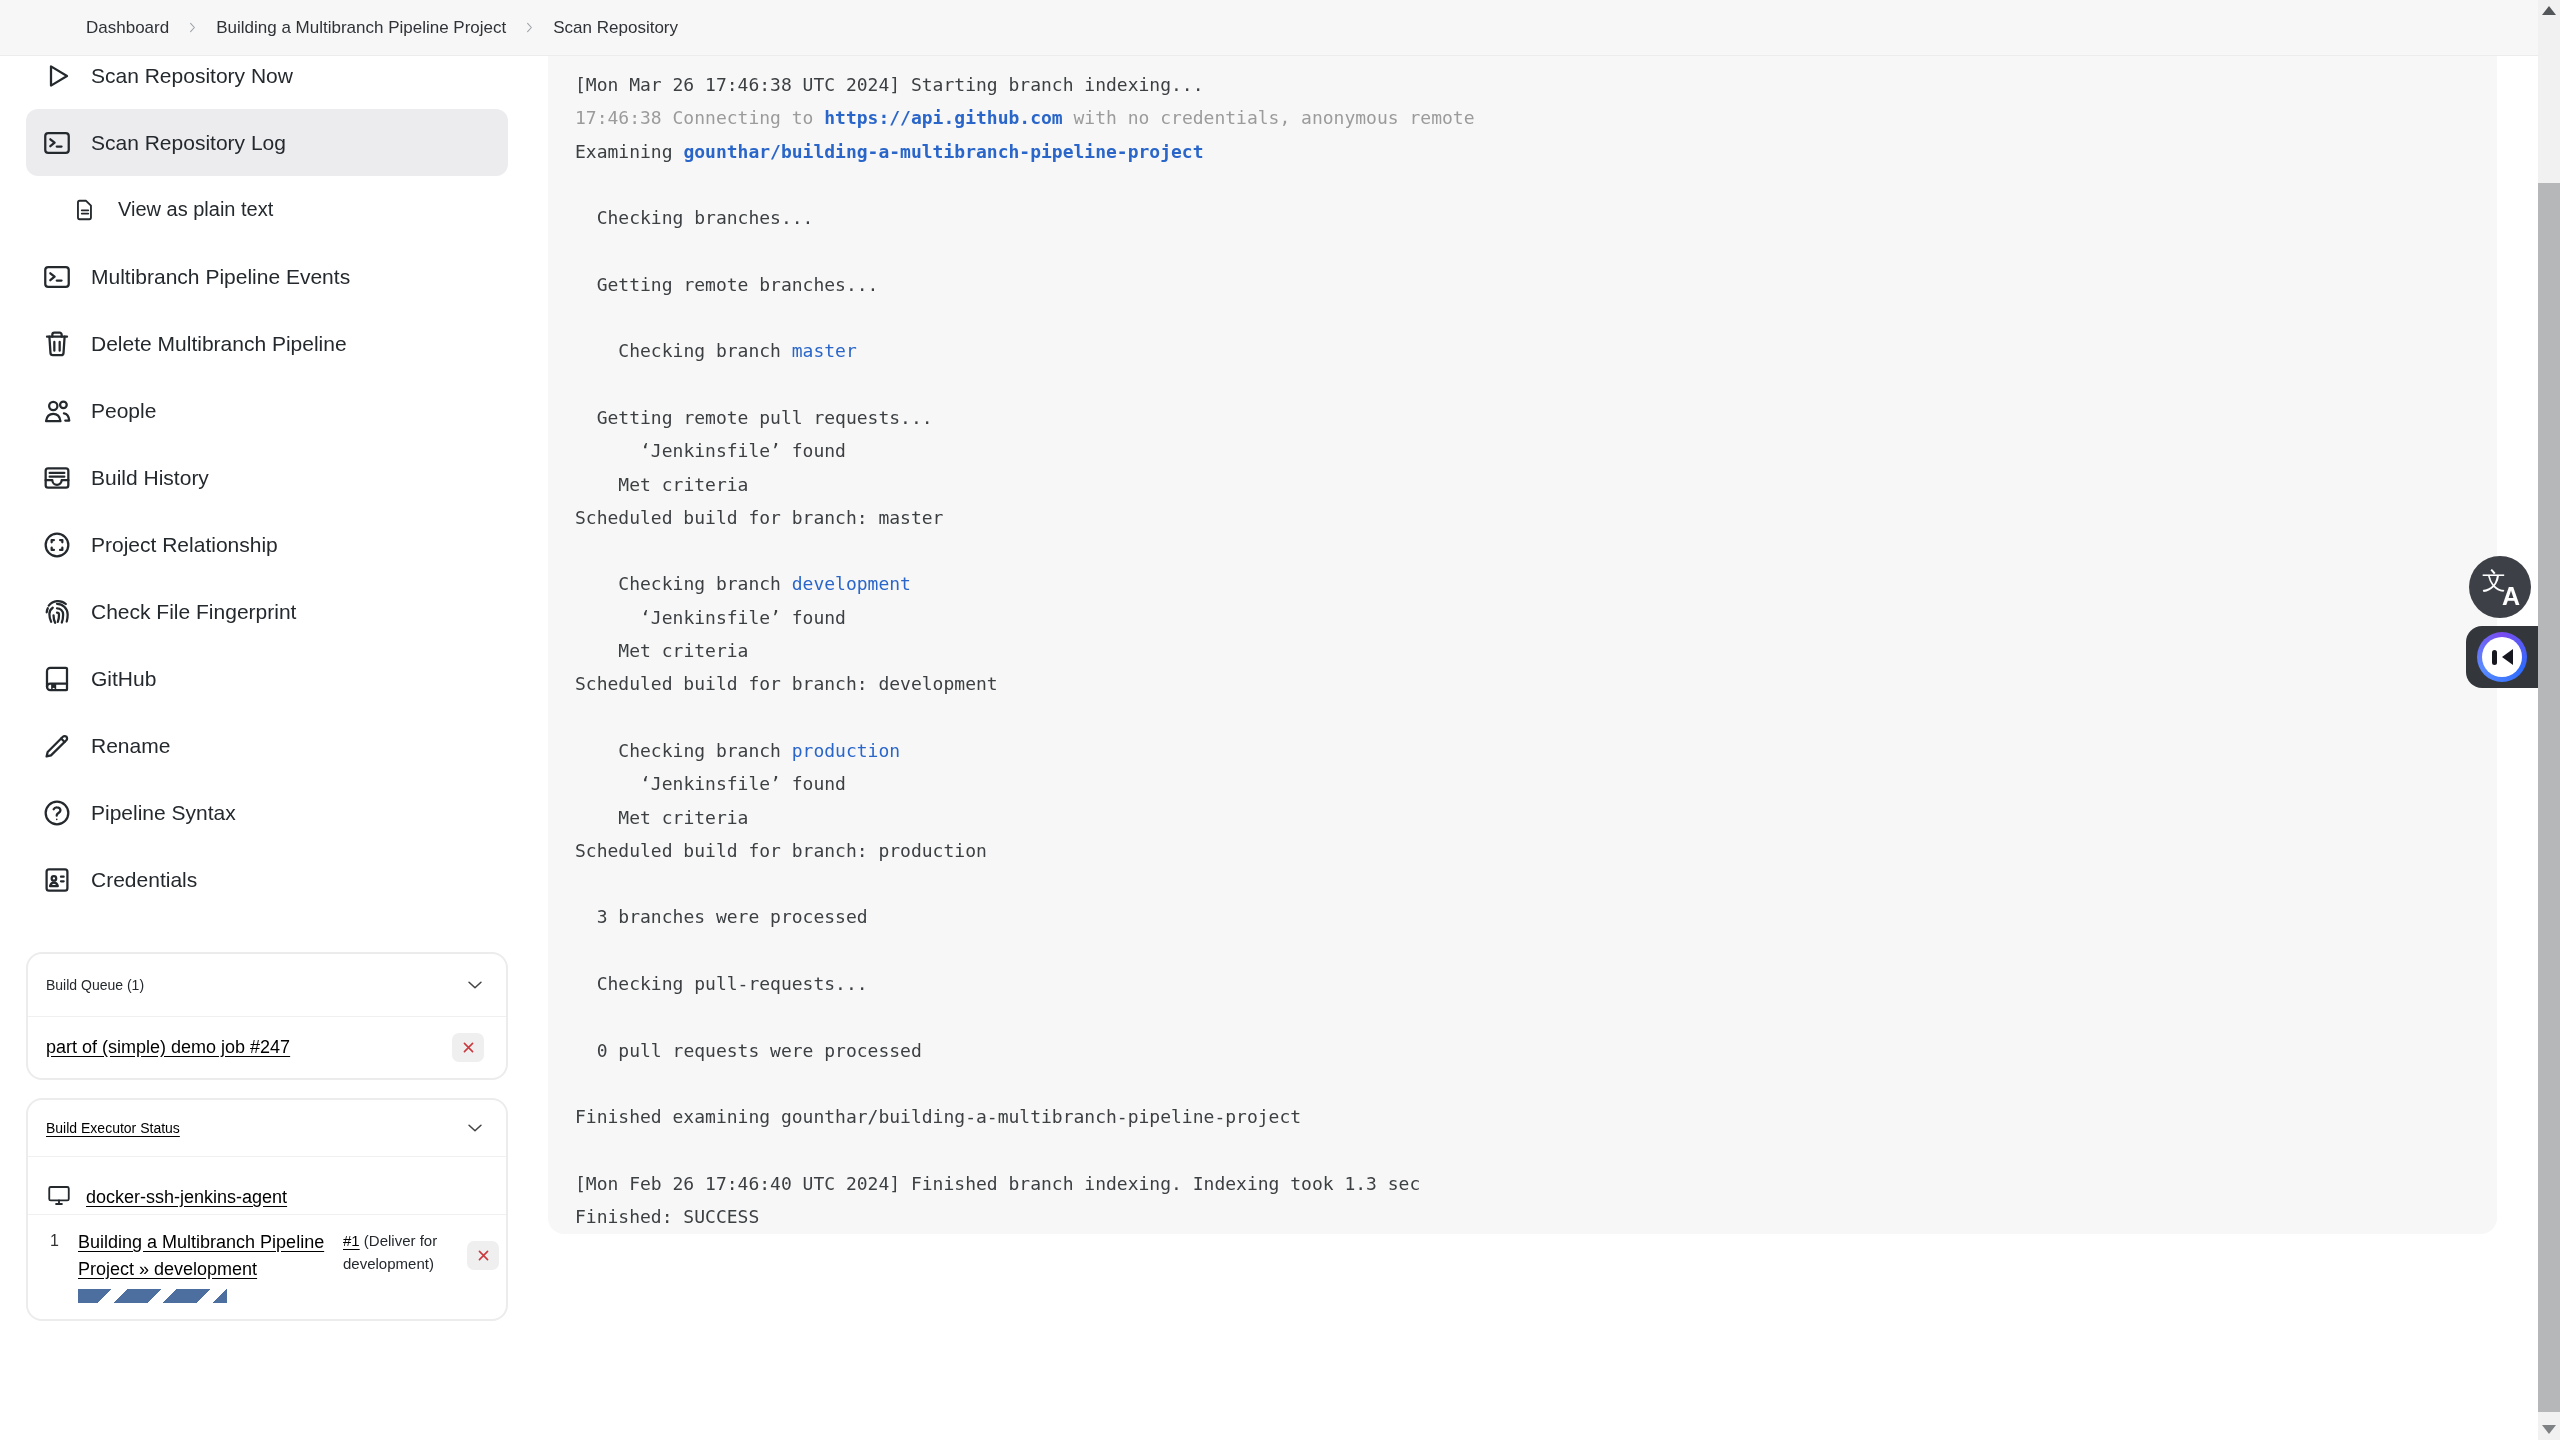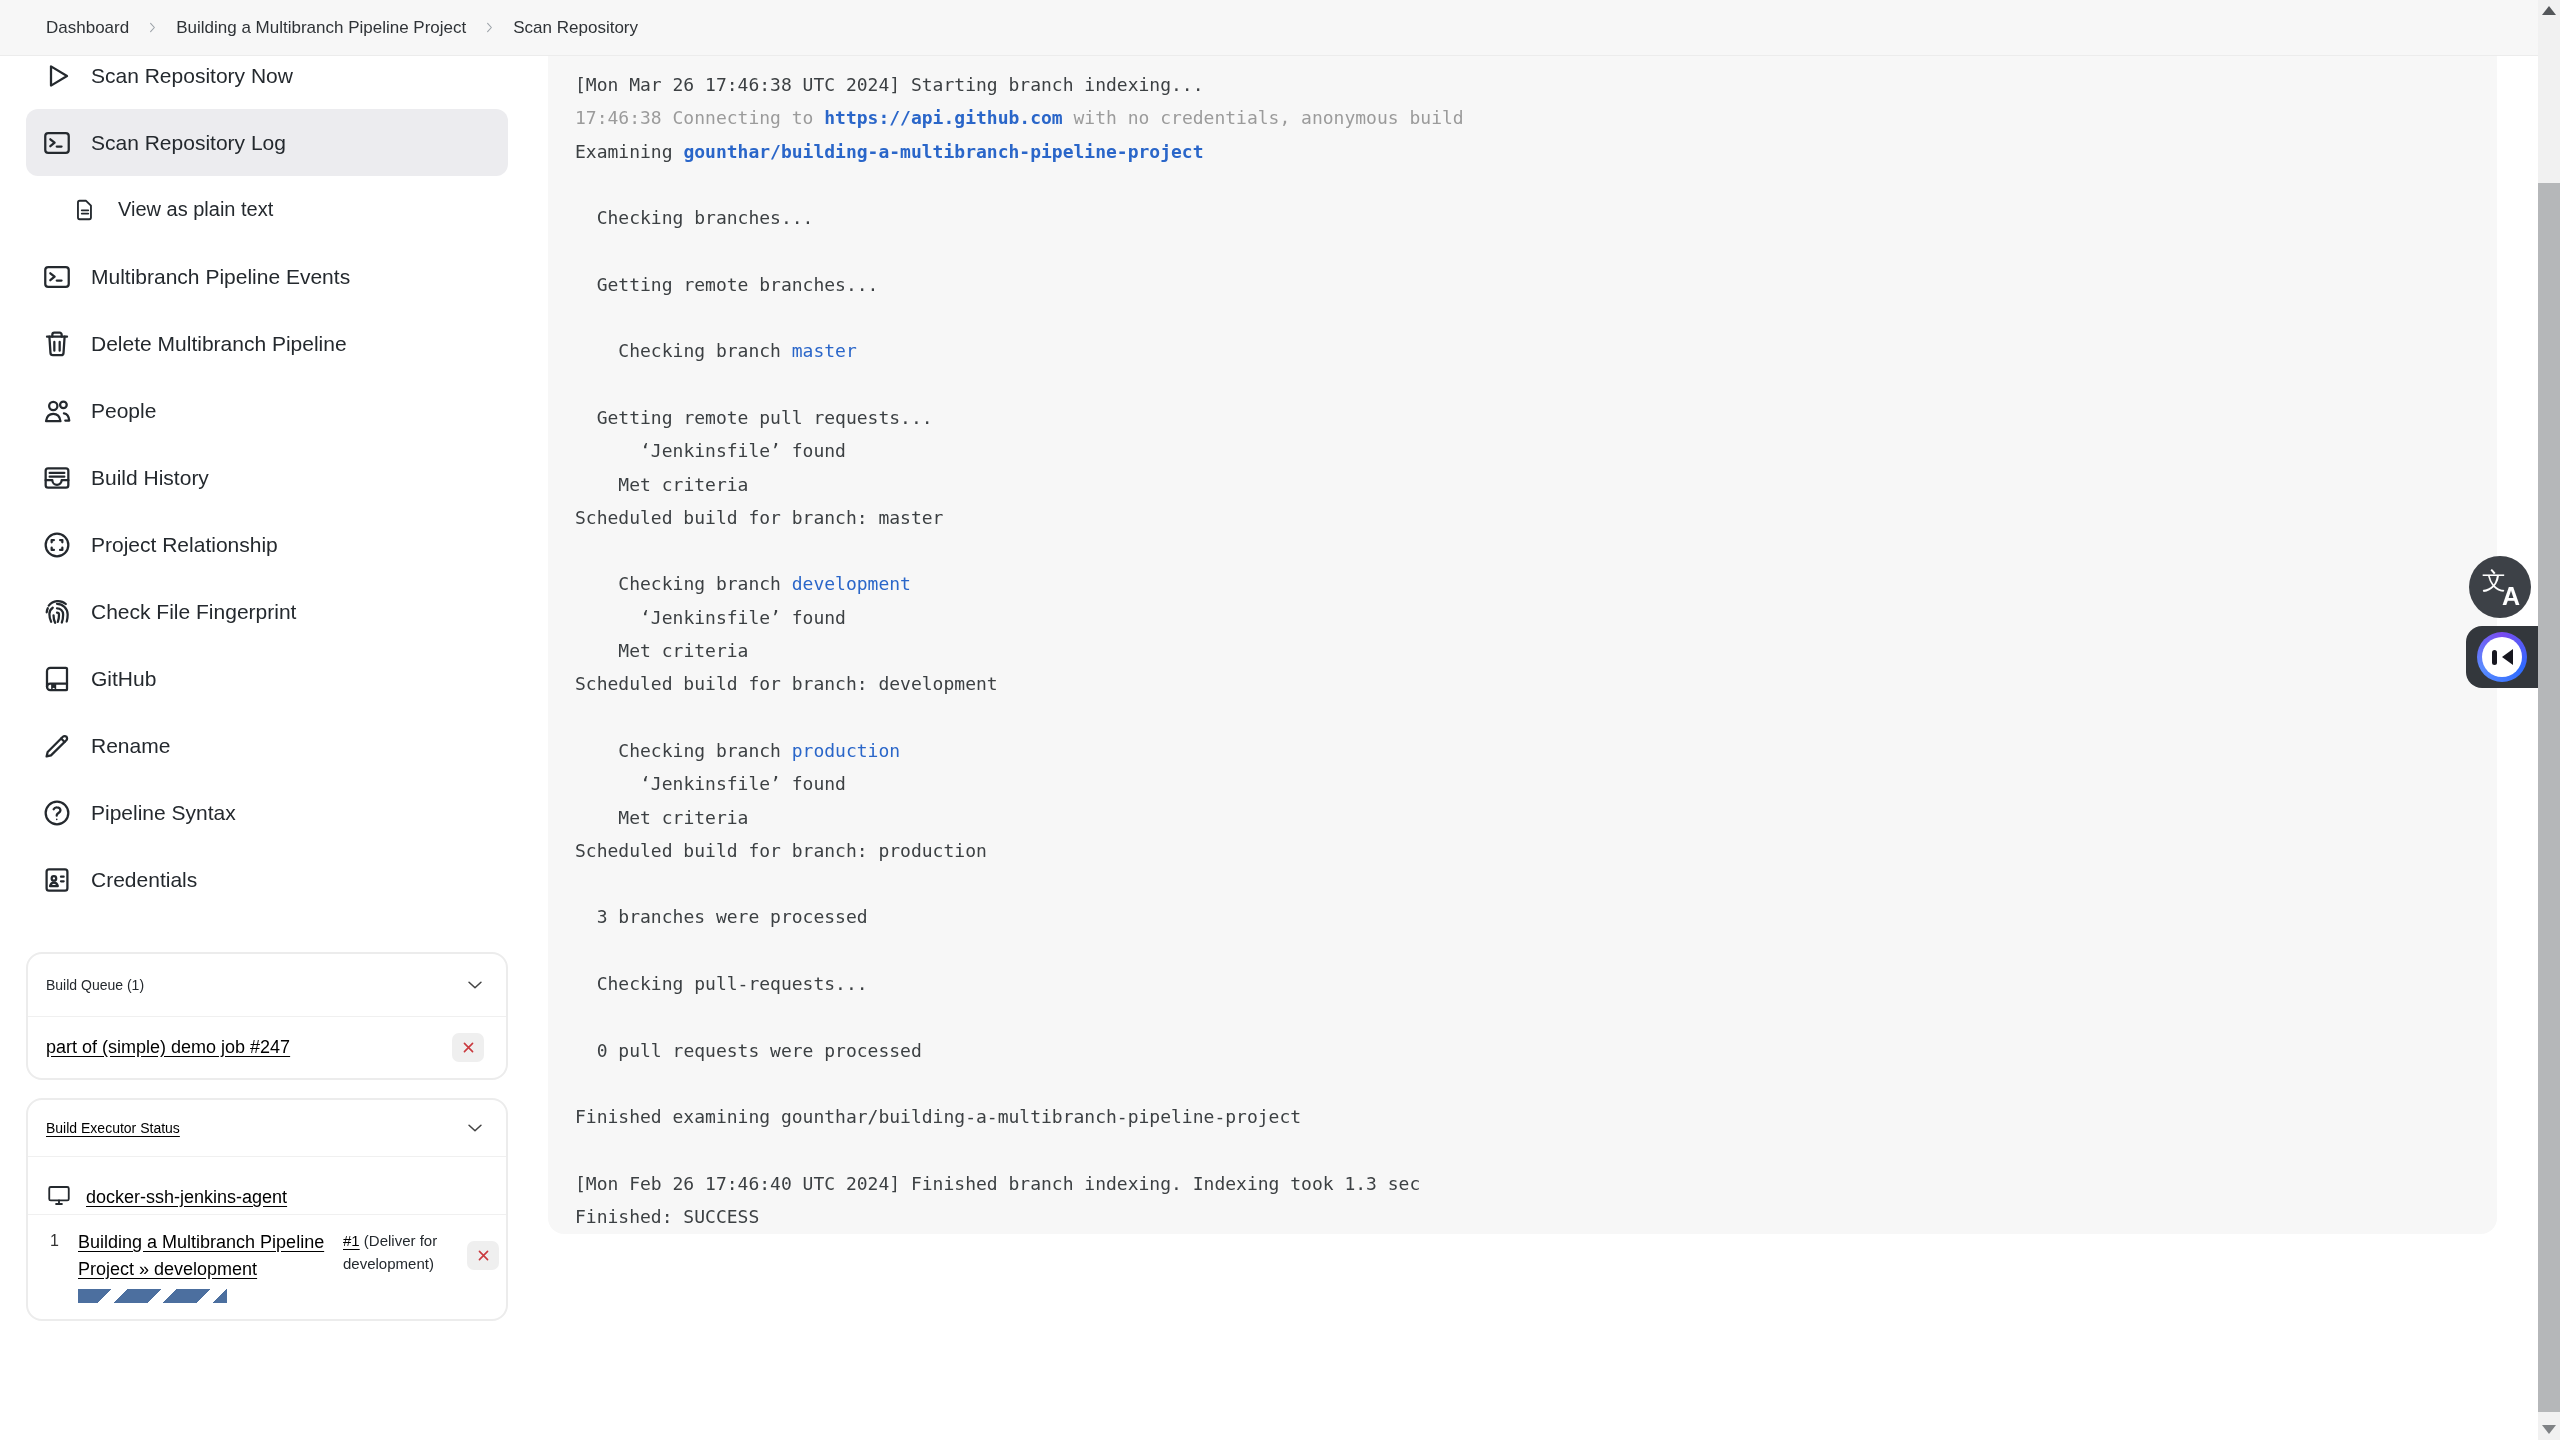--- a/index.html
+++ b/index.html
@@ -2,21 +2,21 @@
 <html style="--link: #2a66c9; --muted: #9b9b9b; --pstripe: #4c6f9f; --xred: #ca3a3f; --panelbg: #f7f7f7;"><head>
 <meta charset="utf-8">
 <style>
   * { margin:0; padding:0; box-sizing:border-box; }
   html,body { width:2560px; height:1440px; overflow:hidden; background:#fff;
               font-family:"Liberation Sans", sans-serif; color:#24292e; }
   .page { position:relative; width:2560px; height:1440px; }
 
   
   .crumb-bar { position:absolute; left:0; top:0; width:2560px; height:56px;
-               background:#f7f7f7; border-bottom:1px solid #ececec; z-index:2; }
+               background:#f7f7f7; border-bottom:1px solid #ececec; z-index:2;padding-left:40px; }
   .crumb-bar nav { display:flex; align-items:center; height:100%; padding-left:46px; gap:16px; }
   .bc-item { font-size:17px; color:#2f3337; text-decoration:none; cursor:pointer; }
   .bc-sep { width:15px; height:15px; color:#9aa0a6; display:flex; }
   .bc-sep svg { width:15px; height:15px; }
 
   
   .sidebar { position:absolute; left:26px; top:42px; width:482px; }
   .side-item { height:67px; display:flex; align-items:center; padding:0 14px 0 15px;
                border-radius:12px; cursor:pointer; }
   .side-item.active { background:#ececef; }
@@ -311,21 +311,21 @@
           <svg viewBox="0 0 24 24" fill="none" stroke="currentColor" stroke-width="2.6" stroke-linecap="round">
             <path d="M5.5 5.5l13 13M18.5 5.5l-13 13"></path>
           </svg>
         </button>
     </div>
   </section>
 
   <main class="log-panel">
     <div id="log">
         <div class="log-line"><span>[Mon Mar 26 17:46:38 UTC 2024] Starting branch indexing...</span></div>
-        <div class="log-line"><span class="mut">17:46:38 Connecting to </span><span class="lnkb">https://api.github.com</span><span class="mut"> with no credentials, anonymous build</span></div>
+        <div class="log-line"><span class="mut">17:46:38 Connecting to </span><span class="lnkb">https://api.github.com</span><span class="mut"> with no credentials, anonymous remote</span></div>
         <div class="log-line"><span>Examining </span><span class="lnkb">gounthar/building-a-multibranch-pipeline-project</span></div>
         <div class="log-line"></div>
         <div class="log-line"><span>  Checking branches...</span></div>
         <div class="log-line"></div>
         <div class="log-line"><span>  Getting remote branches...</span></div>
         <div class="log-line"></div>
         <div class="log-line"><span>    Checking branch </span><span class="lnk">master</span></div>
         <div class="log-line"></div>
         <div class="log-line"><span>  Getting remote pull requests...</span></div>
         <div class="log-line"><span>      ‘Jenkinsfile’ found</span></div>

